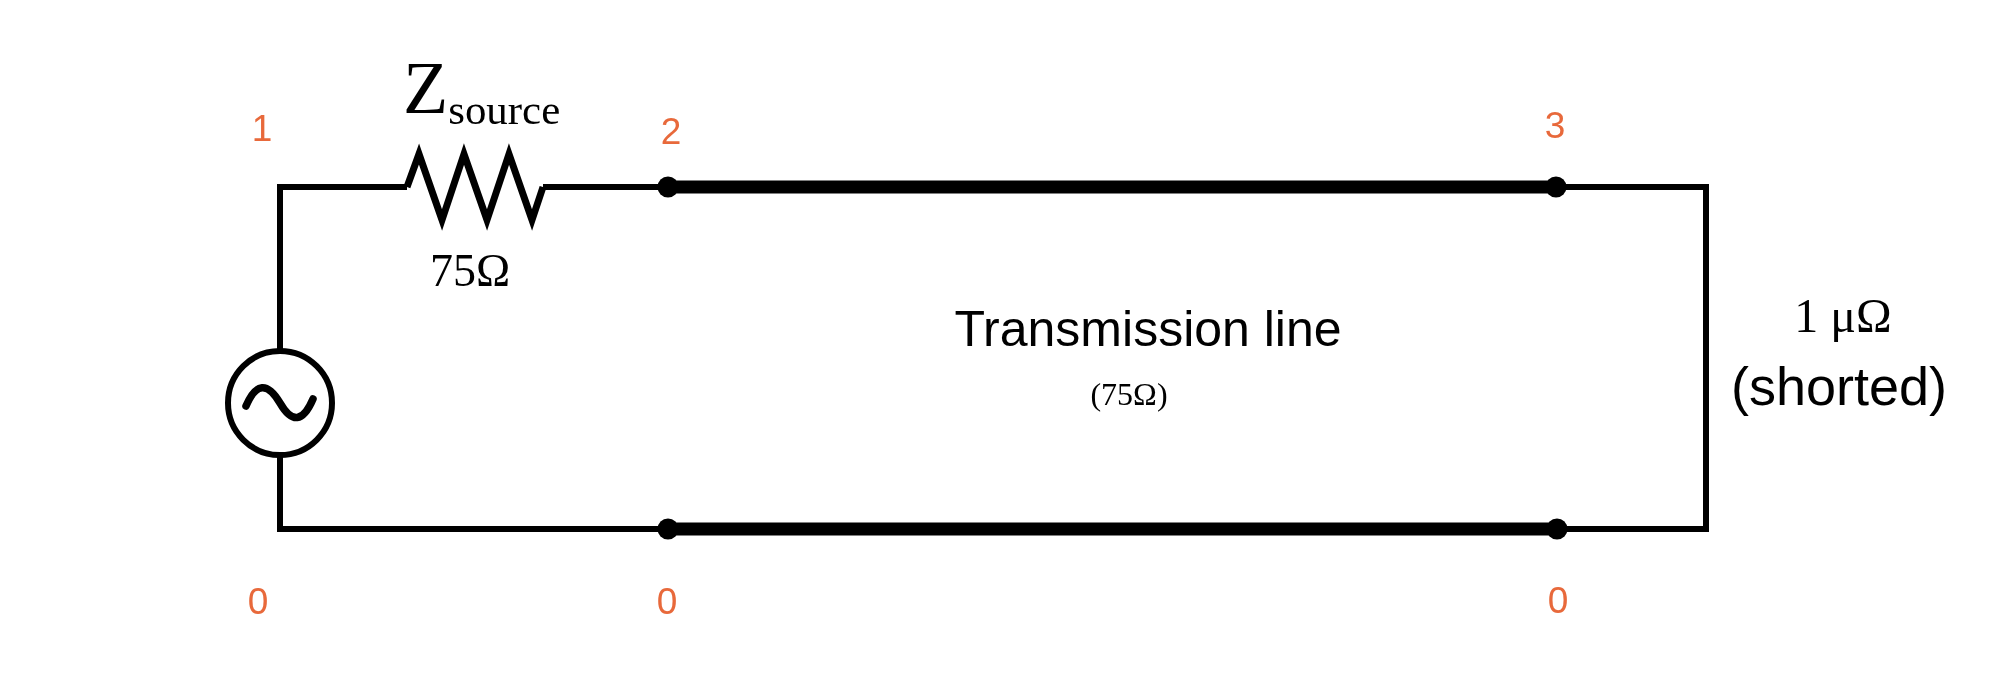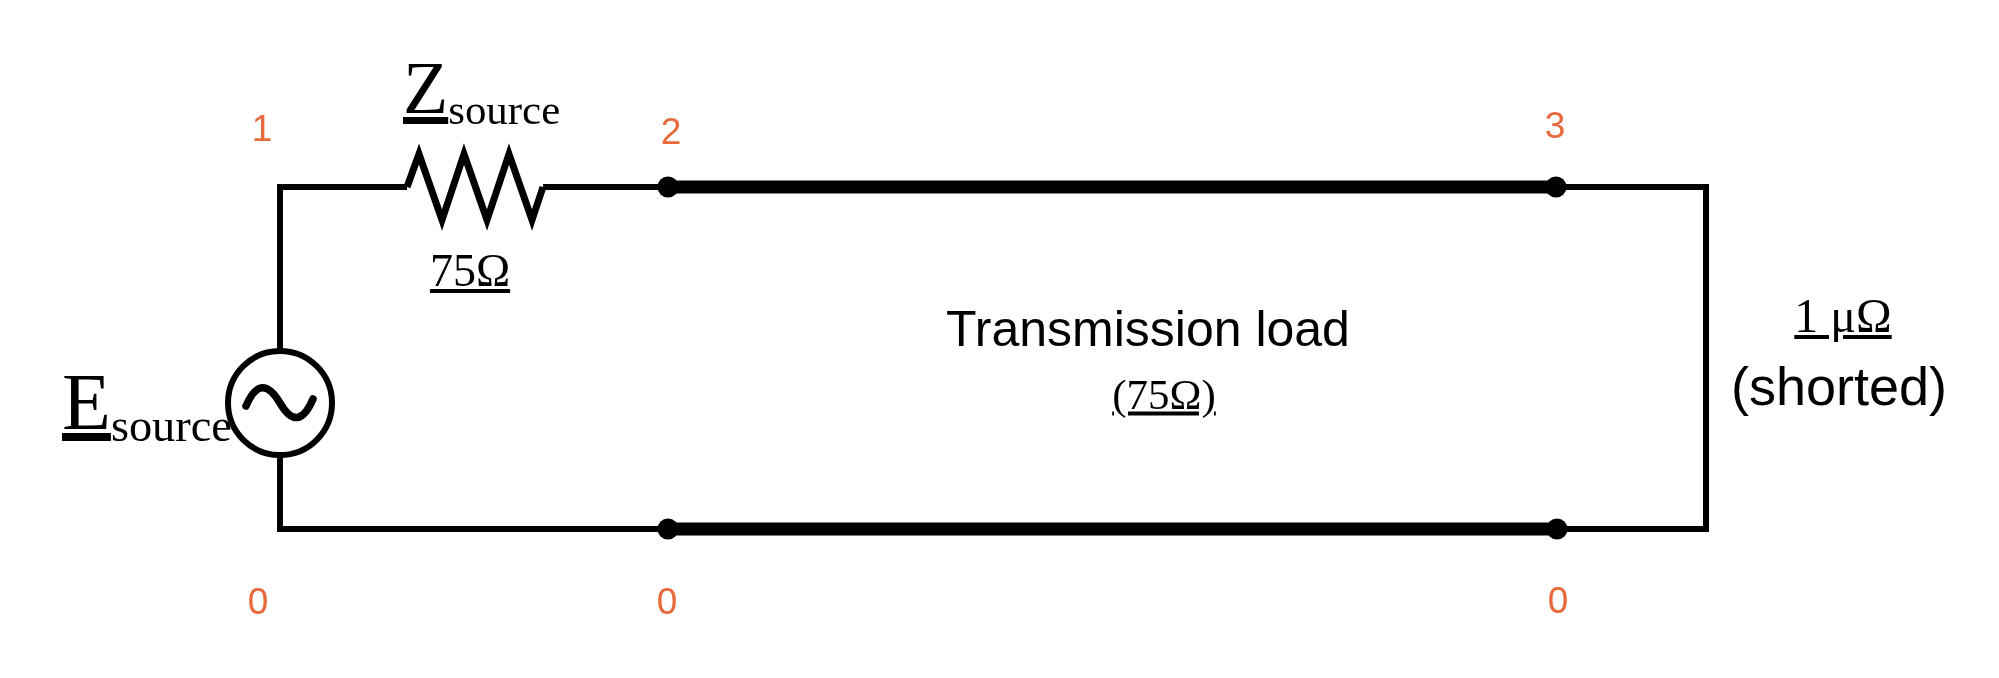--- a/index.html
+++ b/index.html
@@ -11,21 +11,21 @@
     overflow: hidden;
     font-family: "Liberation Sans", sans-serif;
   }
   svg.circuit { position: absolute; left: 0; top: 0; }
   .lbl {
     position: absolute;
     white-space: nowrap;
     color: #000000;
     line-height: 1;
   }
-  .serif { font-family: "Liberation Serif", serif; text-decoration: underline; }
+  .serif { font-family: "Liberation Serif", serif; }
   .sans  { font-family: "Liberation Sans", sans-serif; }
   .centered { transform: translate(-50%, -50%); }
   .sub { font-size: 0.58em; vertical-align: -0.25em; }
   .node-num {
     font-size: 37px;
     color: var(--node-color, #e8693b);
   }
 </style>
 </head>
 <body>
@@ -57,21 +57,20 @@
   <div class="lbl sans node-num centered" style="left:262px; top:128px;">1</div>
   <div class="lbl sans node-num centered" style="left:671px; top:131px;">2</div>
   <div class="lbl sans node-num centered" style="left:1555px; top:125px;">3</div>
   <div class="lbl sans node-num centered" style="left:258px; top:601px;">0</div>
   <div class="lbl sans node-num centered" style="left:667px; top:601px;">0</div>
   <div class="lbl sans node-num centered" style="left:1558px; top:600px;">0</div>
 
   <div class="lbl serif" style="left:403px; top:51px; font-size:74px;"><span>Z</span><span class="sub">source</span></div>
   <div class="lbl serif centered" style="left:470px; top:271px; font-size:46px;">75Ω</div>
 
-  <div class="lbl serif" style="left:62px; top:362px; font-size:80px;"><span>E</span><span class="sub">source</span></div>
 
-  <div class="lbl sans centered" style="left:1148px; top:329px; font-size:50px;">Transmission load</div>
-  <div class="lbl serif centered" style="left:1164px; top:394px; font-size:43px;">(75Ω)</div>
+  <div class="lbl sans centered" style="left:1148px; top:329px; font-size:50px;">Transmission line</div>
+  <div class="lbl serif centered" style="left:1129px; top:394px; font-size:32px;">(75Ω)</div>
 
   <div class="lbl serif centered" style="left:1843px; top:316px; font-size:48px;">1 μΩ</div>
   <div class="lbl sans centered" style="left:1839px; top:386px; font-size:54px;">(shorted)</div>
 
 </div>
 
 </body></html>

